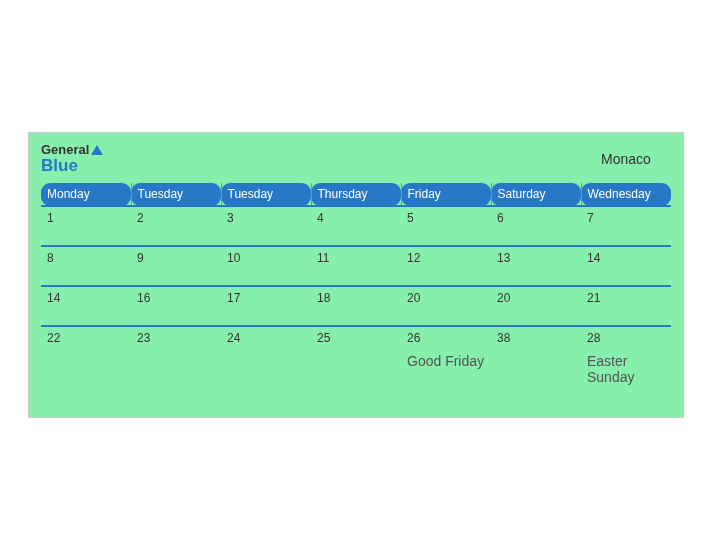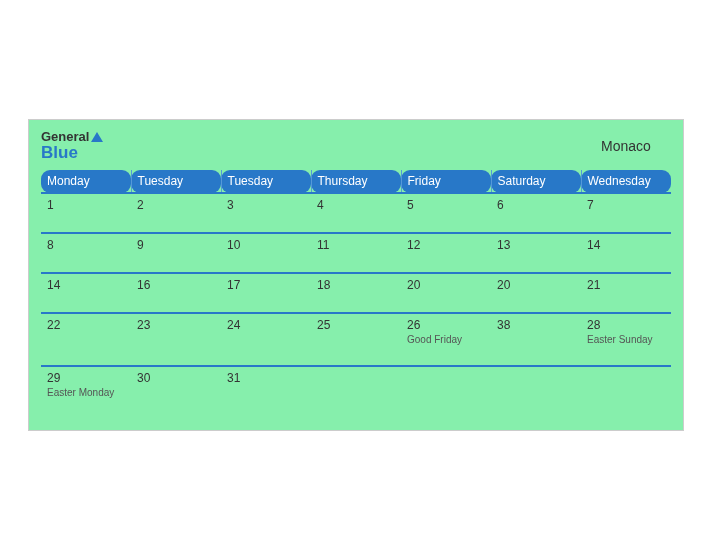--- a/index.html
+++ b/index.html
@@ -95,24 +95,24 @@
       width: 14.28%;
       min-height: 60px;
       border-right: none;
     }
     .day-number {
       font-size: 12px;
       color: #333;
       display: block;
     }
     .event-label {
-      font-size: 10px;
+      font-size: 14px;
       color: #555;
       display: block;
-      margin-top: 2px;
+      margin-top: 8px;
     }
   </style>
 </head>
 <body>
 
 <div class="calendar-container">
   <div class="header">
     <div class="logo">
       <span class="logo-general">General<span class="logo-triangle"></span></span>
       <span class="logo-blue">Blue</span>
@@ -219,31 +219,15 @@
             <span class="event-label">Good Friday</span>
           </td>
           <td>
             <span class="day-number">38</span>
           </td>
           <td>
             <span class="day-number">28</span>
             <span class="event-label">Easter Sunday</span>
           </td>
         </tr>
-        <tr>
-          <td>
-            <span class="day-number">29</span>
-            <span class="event-label">Easter Monday</span>
-          </td>
-          <td>
-            <span class="day-number">30</span>
-          </td>
-          <td>
-            <span class="day-number">31</span>
-          </td>
-          <td></td>
-          <td></td>
-          <td></td>
-          <td></td>
-        </tr>
       </tbody>
   </table>
 </div>
 
 </body></html>

